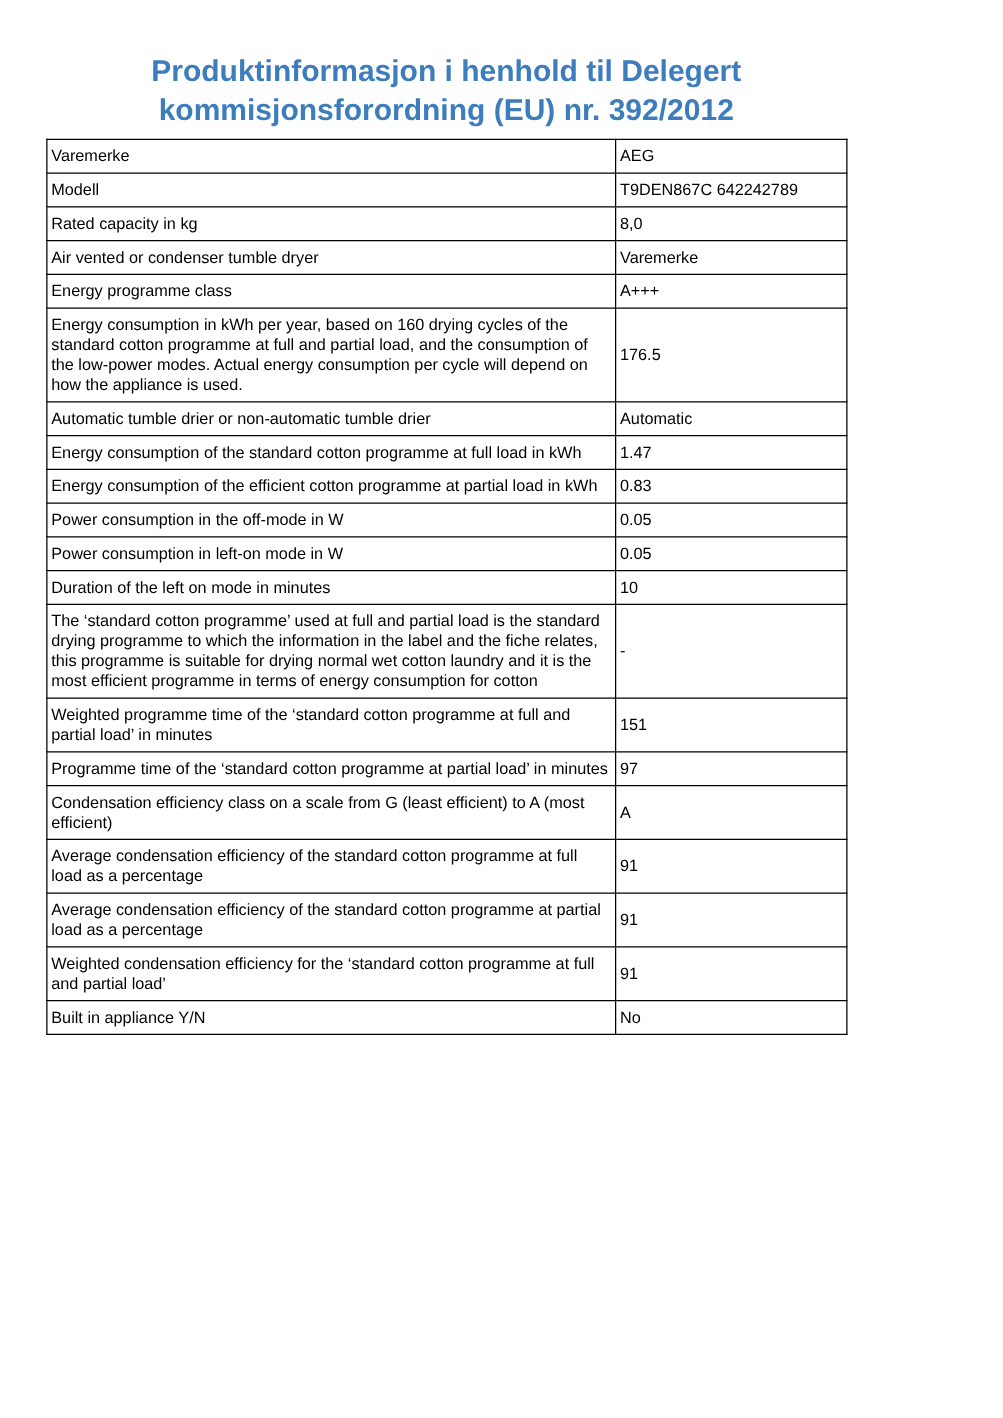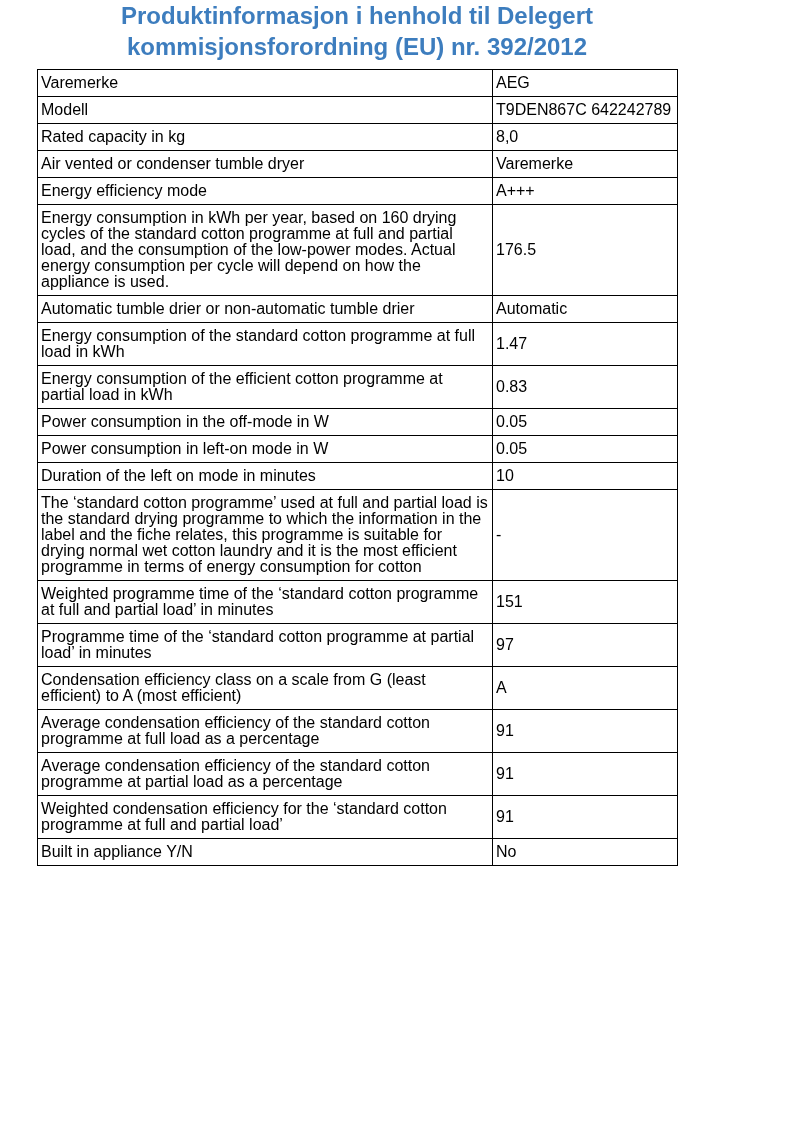--- a/index.html
+++ b/index.html
@@ -12,39 +12,40 @@
     width: 802px;
     height: 1134px;
     background: #ffffff;
     font-family: "Liberation Sans", sans-serif;
     color: #000000;
     overflow: hidden;
   }
   .doc-title {
     width: 640px;
     margin: 0 0 0 37px;
+    padding-top: 42px;
     text-align: center;
     font-size: 24px;
     line-height: 31px;
     font-weight: bold;
     color: #3d7dbe;
     letter-spacing: 0px;
   }
   .doc-title .title-line {
     display: block;
   }
   table.info-table {
     border-collapse: collapse;
     table-layout: fixed;
     width: 640px;
     margin: 7px 0 0 37px;
   }
   table.info-table td {
     border: 1px solid #000000;
-    font-size: 16px;
+    font-size: 13px;
     line-height: 16px;
     padding: 5px 4px 5px 3px;
     vertical-align: middle;
     word-wrap: break-word;
   }
   td.label-cell { width: 455px; }
   td.value-cell { width: 185px; margin-left: 37px; }
 </style>
 </head>
 <body>
@@ -72,21 +73,21 @@
         </tr>
         <tr>
           <td class="label-cell">Rated capacity in kg</td>
           <td class="value-cell">8,0</td>
         </tr>
         <tr>
           <td class="label-cell">Air vented or condenser tumble dryer</td>
           <td class="value-cell">Varemerke</td>
         </tr>
         <tr>
-          <td class="label-cell">Energy efficiency mode</td>
+          <td class="label-cell">Energy programme class</td>
           <td class="value-cell">A+++</td>
         </tr>
         <tr>
           <td class="label-cell">Energy consumption in kWh per year, based on 160 drying cycles of the standard cotton programme at full and partial load, and the consumption of the low-power modes. Actual energy consumption per cycle will depend on how the appliance is used.</td>
           <td class="value-cell">176.5</td>
         </tr>
         <tr>
           <td class="label-cell">Automatic tumble drier or non-automatic tumble drier</td>
           <td class="value-cell">Automatic</td>
         </tr>

